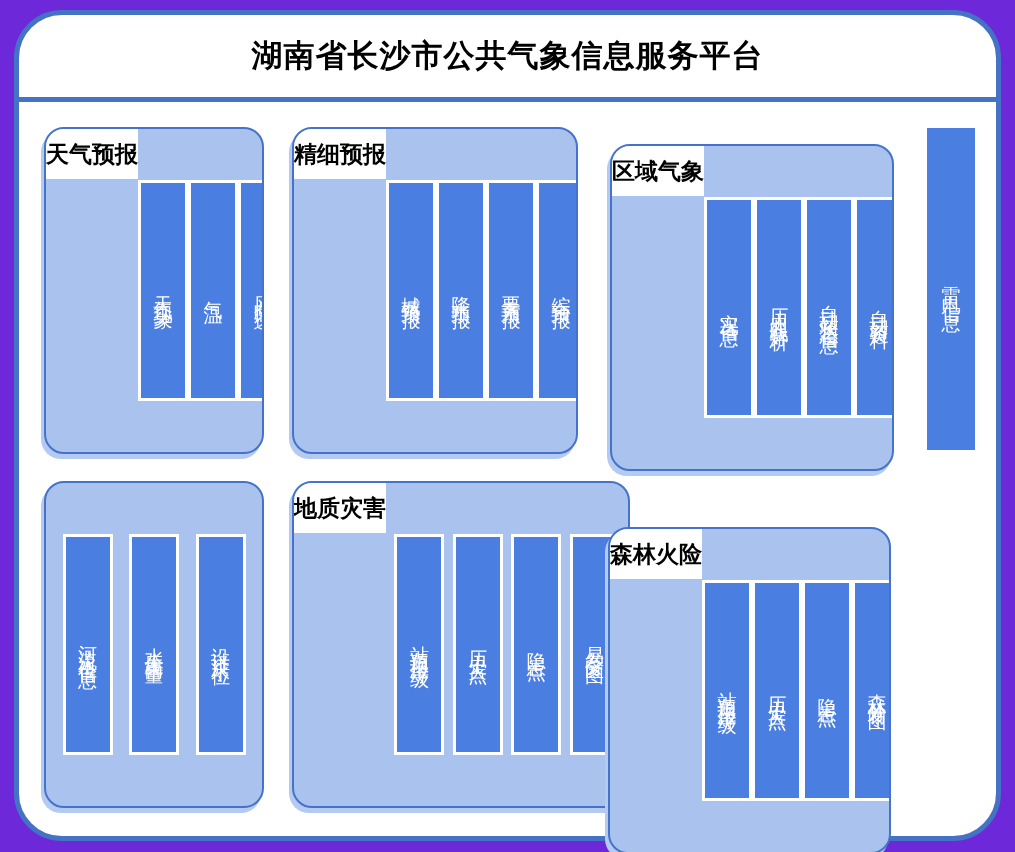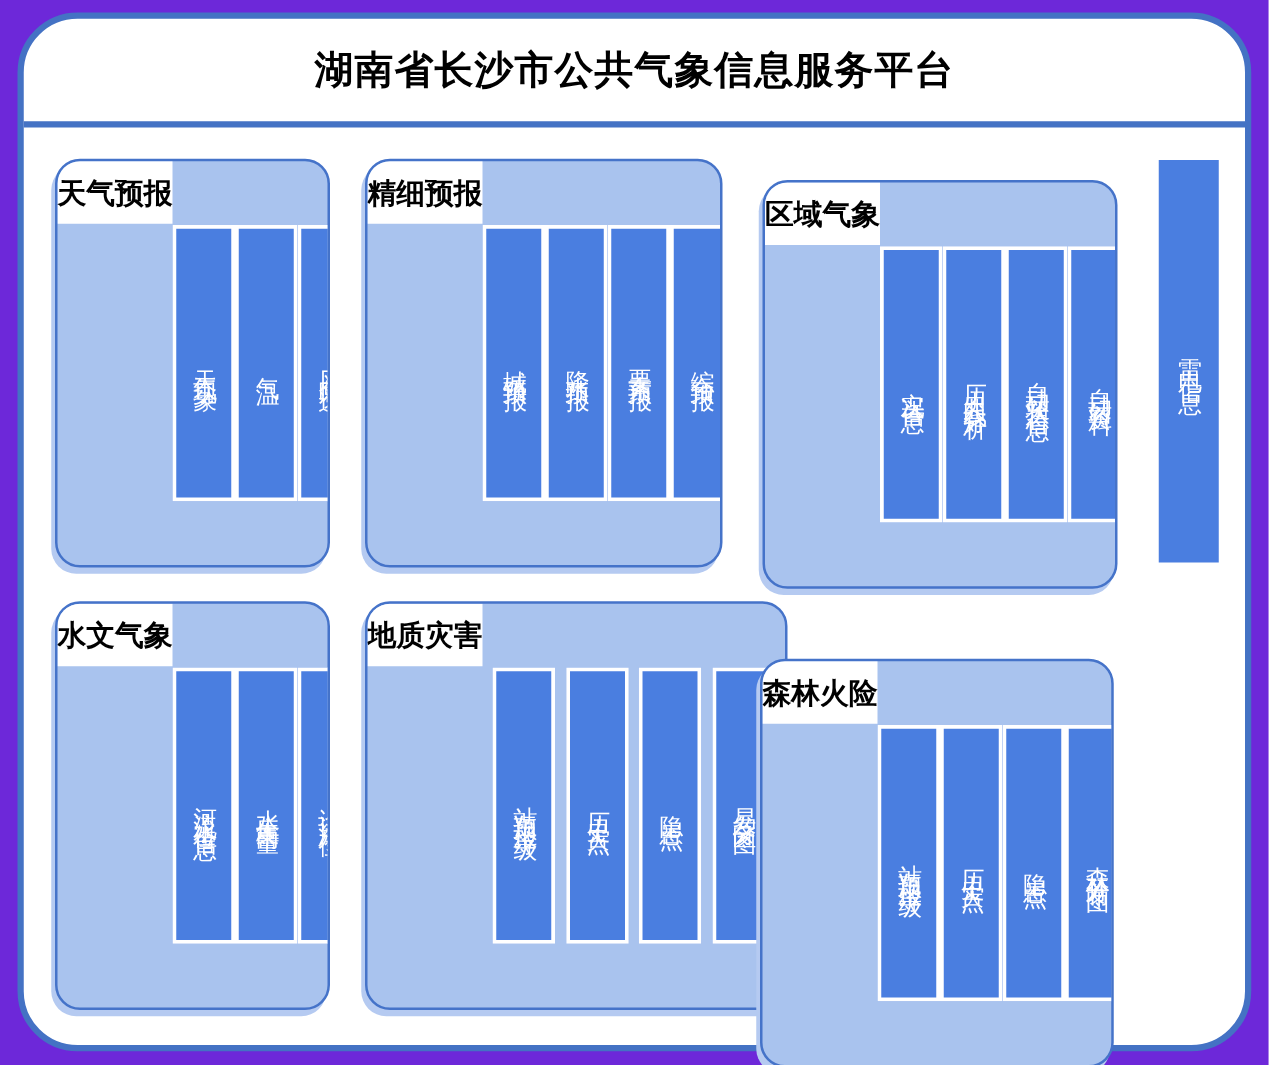--- a/index.html
+++ b/index.html
@@ -154,21 +154,20 @@
             </div>
             <div class="bar">
               <span class="bar-label">自动站状态信息</span>
             </div>
             <div class="bar">
               <span class="bar-label">自动站资料</span>
             </div>
           </div>
   </div>
         <div class="panel p3">
-    <div class="panel-header">水文气象</div>
     <div class="panel-body">
             <div class="bar">
               <span class="bar-label">河流水位信息</span>
             </div>
             <div class="bar">
               <span class="bar-label">水库集雨量</span>
             </div>
             <div class="bar">
               <span class="bar-label">设计洪水位</span>
             </div>

